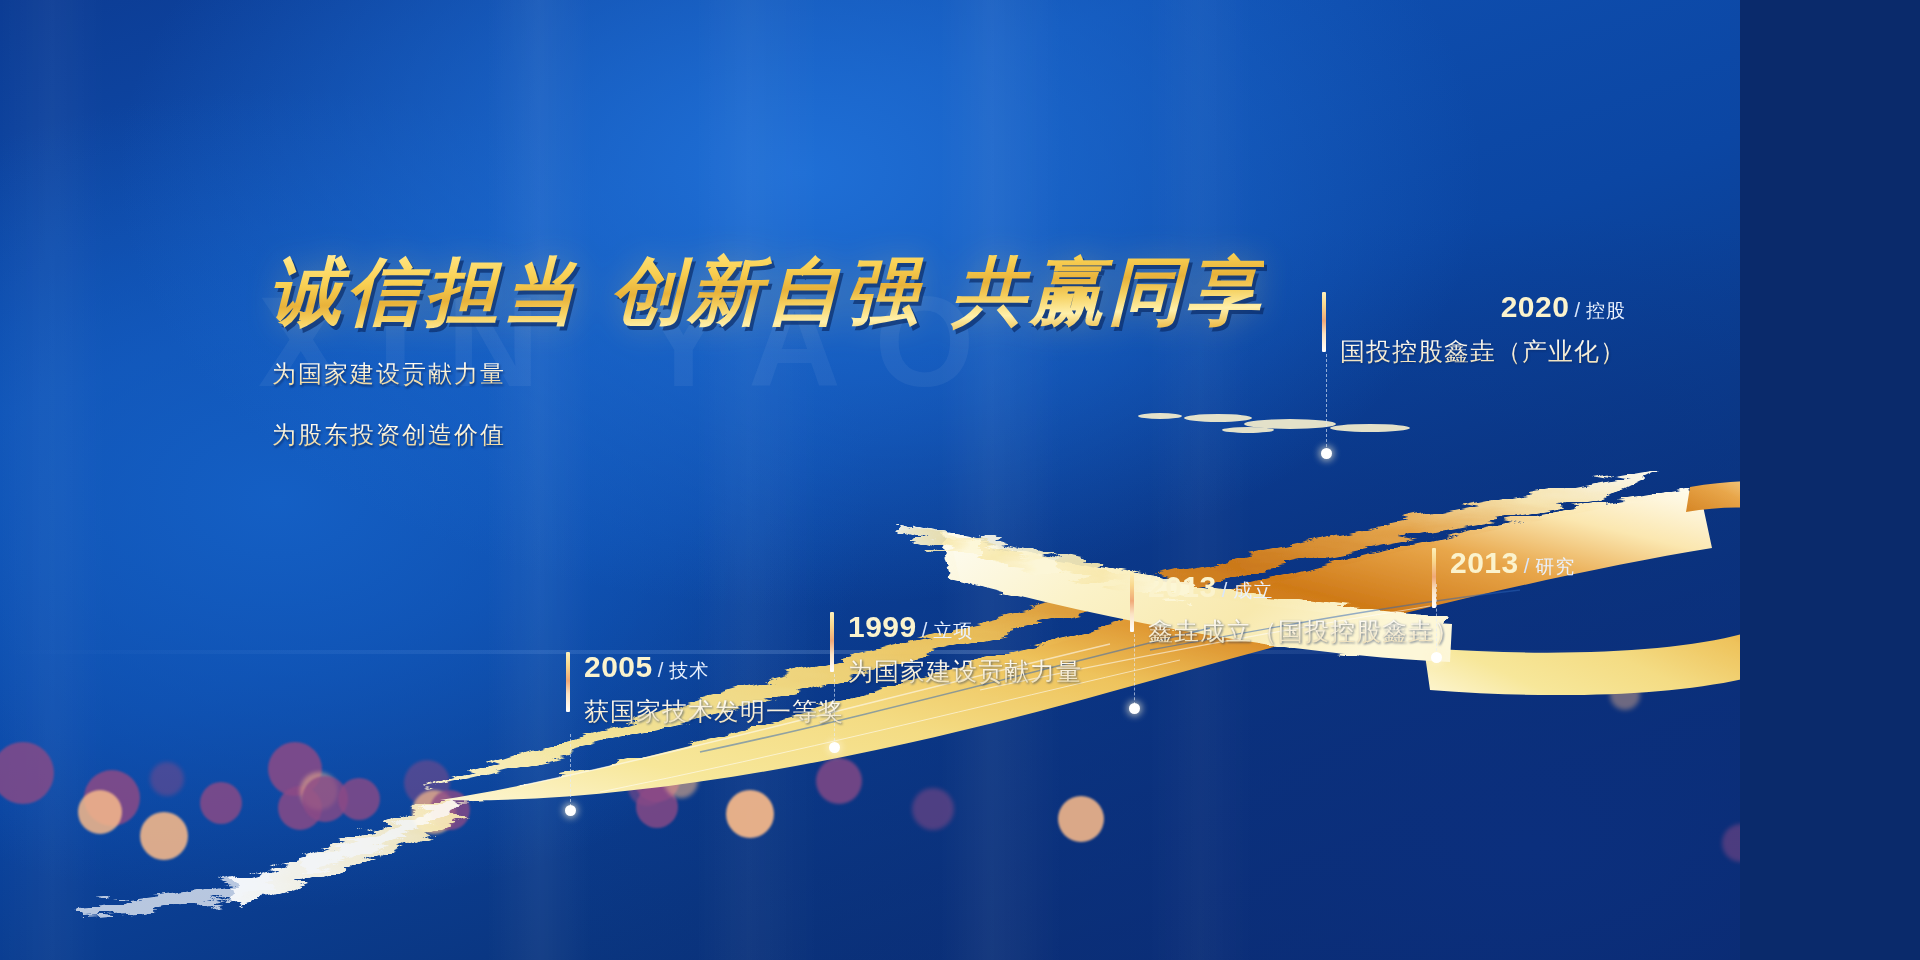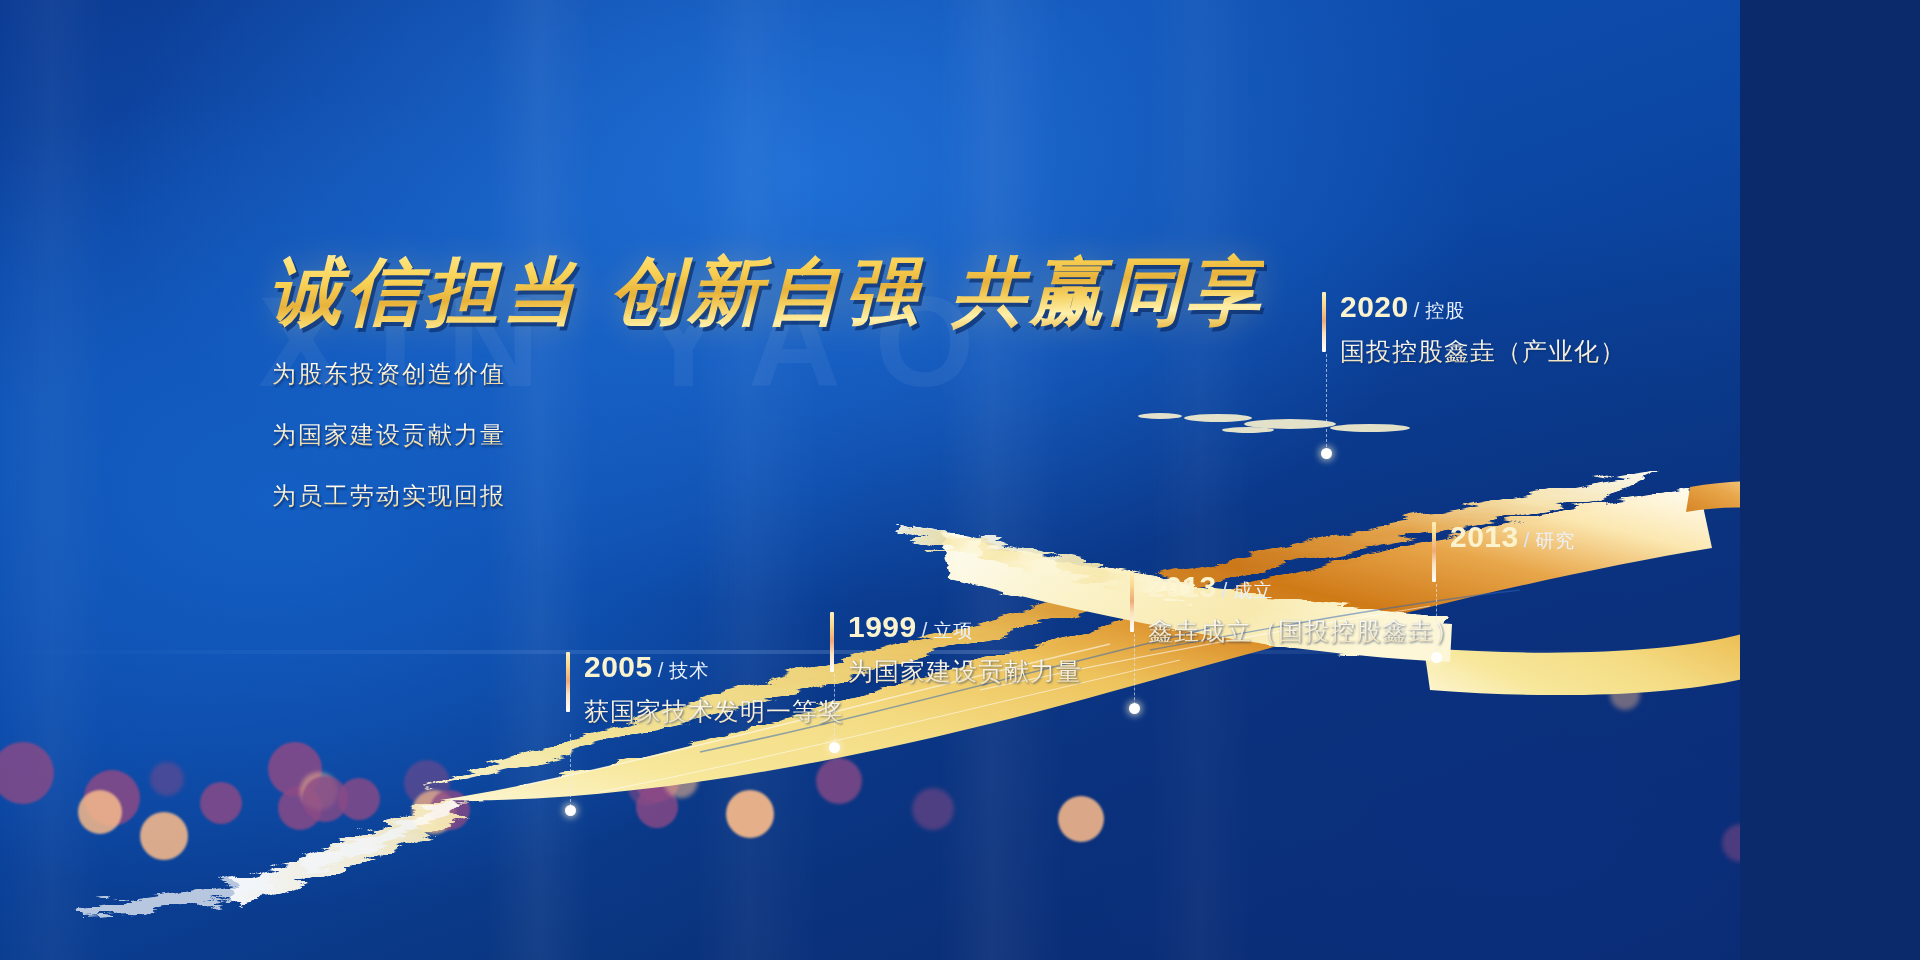--- a/index.html
+++ b/index.html
@@ -300,23 +300,22 @@
     </g>
   </svg>
 
   <div class="watermark">XIN YAO</div>
 
   <div class="headline">
     <span>诚信担当</span><span class="sp"></span><span>创新自强</span><span class="sp"></span><span>共赢同享</span>
   </div>
 
   <div class="sublines">
+    <div class="subline">为国家建设贡献力量</div>
     <div class="subline">为股东投资创造价值</div>
-    <div class="subline">为国家建设贡献力量</div>
-    <div class="subline">为员工劳动实现回报</div>
   </div>
 
   <div id="markers">
       <div class="marker" style="left: 566px; top: 652px;">
         <div class="bar"></div>
         <div class="txtwrap">
           <div class="yearrow"><span class="year">2005</span><span class="slash">/</span><span class="cat">技术</span></div>
           <div class="desc">获国家技术发明一等奖</div>
         </div>
       </div>
@@ -333,29 +332,29 @@
       <div class="node" style="left: 829px; top: 742px;"></div>
       <div class="marker" style="left: 1130px; top: 572px;">
         <div class="bar"></div>
         <div class="txtwrap">
           <div class="yearrow"><span class="year">2013</span><span class="slash">/</span><span class="cat">成立</span></div>
           <div class="desc">鑫垚成立（国投控股鑫垚）</div>
         </div>
       </div>
       <div class="leader" style="left: 1134px; top: 634px; height: 76px;"></div>
       <div class="node" style="left: 1129px; top: 703px;"></div>
-      <div class="marker" style="left: 1432px; top: 522px;">
+      <div class="marker" style="left: 1432px; top: 548px;">
         <div class="bar"></div>
         <div class="txtwrap">
           <div class="yearrow"><span class="year">2013</span><span class="slash">/</span><span class="cat">研究</span></div>
         </div>
       </div>
       <div class="leader" style="left: 1436px; top: 584px; height: 72px;"></div>
       <div class="node" style="left: 1431px; top: 652px;"></div>
-      <div class="marker" style="left: 1322px; top: 292px;">
+      <div class="marker" style="left: 1322px; top: 292px; text-align: right;">
         <div class="bar"></div>
         <div class="txtwrap">
           <div class="yearrow"><span class="year">2020</span><span class="slash">/</span><span class="cat">控股</span></div>
           <div class="desc">国投控股鑫垚（产业化）</div>
         </div>
       </div>
       <div class="leader" style="left: 1326px; top: 354px; height: 98px;"></div>
       <div class="node" style="left: 1321px; top: 448px;"></div>
     </div>
 

